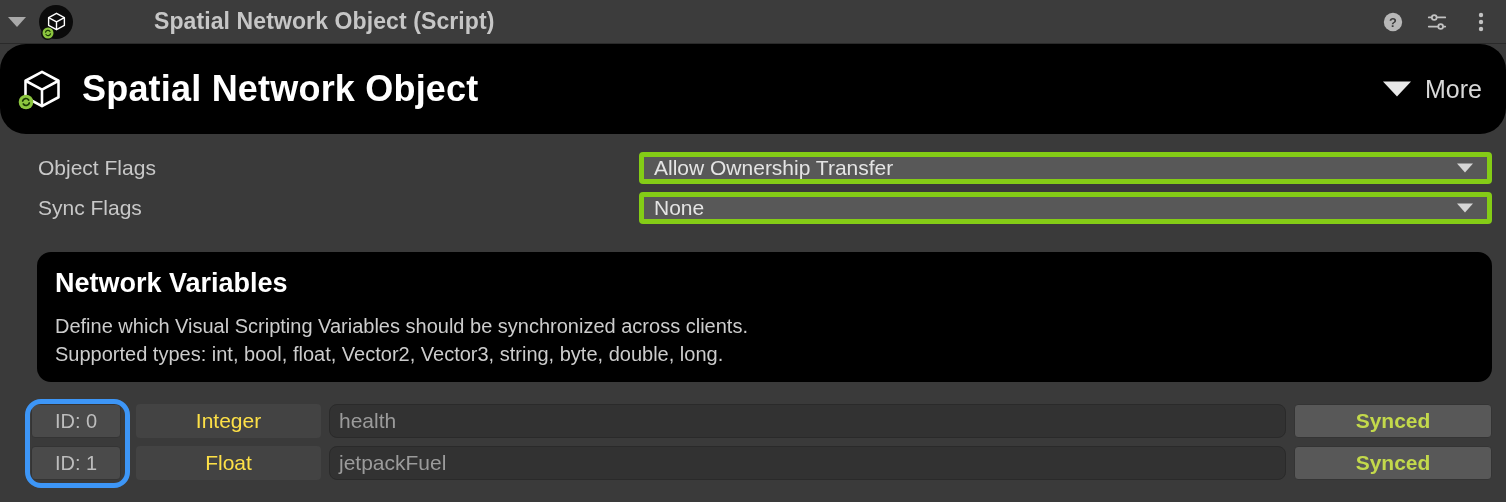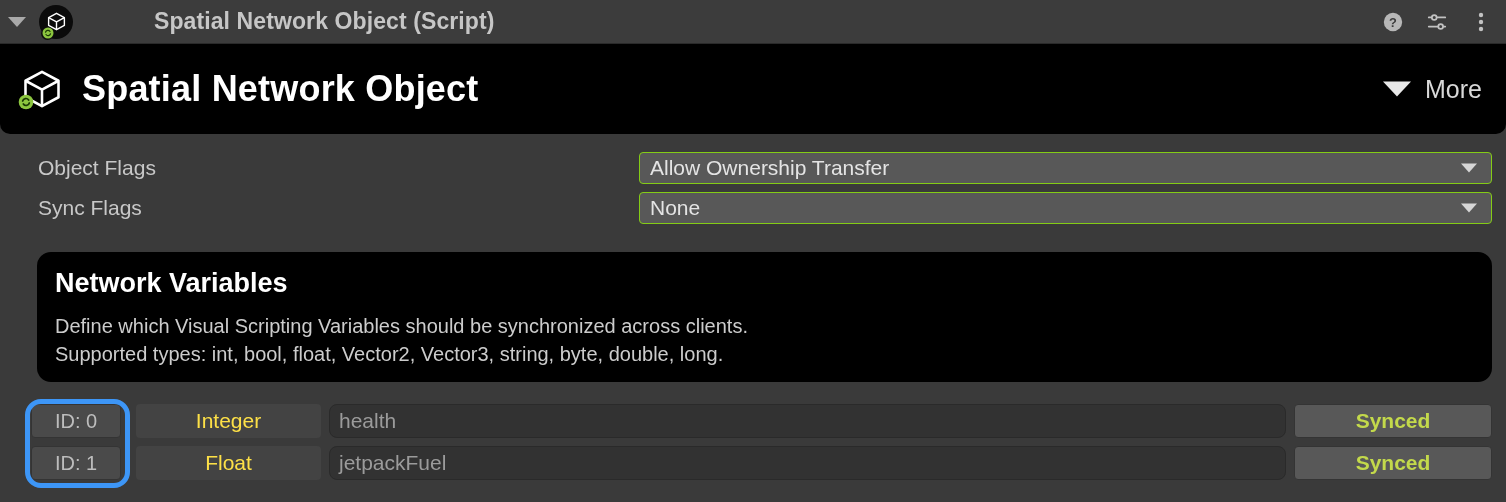--- a/index.html
+++ b/index.html
@@ -47,21 +47,21 @@
     display: flex; align-items: center; gap: 22px;
   }
   .tool-ic { width: 22px; height: 22px; display: flex; align-items: center; justify-content: center; }
 
   
   .title-band {
     position: absolute; left: 0; top: 44px; width: 1506px; height: 90px;
     background: #000000;
     border-bottom-left-radius: 10px;
     border-bottom-right-radius: 10px;
-    display: flex; align-items: center;
+    display: flex; align-items: center; border-radius: 26px;
   }
   .title-cube-wrap { position: relative; margin-left: 18px; width: 48px; height: 54px; display:flex; align-items:center; justify-content:center; }
   .title-badge {
     position: absolute; left: 0px; bottom: 6px;
     width: 16px; height: 16px; border-radius: 50%;
     display: flex; align-items: center; justify-content: center;
   }
   .title-text {
     margin-left: 16px;
     font-size: 36px; font-weight: bold; color: #ffffff;
@@ -83,21 +83,21 @@
     position: absolute; left: 0; width: 1506px; height: 40px;
     display: flex; align-items: center;
   }
   .prop-label {
     position: absolute; left: 38px;
     font-size: 21px; color: #c8c8c8;
   }
   .dropdown {
     position: absolute; left: 639px; width: 853px; height: 32px;
     background: #585858;
-    border: 1px solid #84cc16;
+    border: 5px solid #84cc16;
     border-radius: 4px;
     display: flex; align-items: center;
   }
   .dropdown .dd-value {
     margin-left: 10px; font-size: 21px; color: #e4e4e4;
   }
   .dd-arrow {
     position: absolute; right: 14px; top: 50%; transform: translateY(-50%);
     width: 0; height: 0;
     border-left: 8px solid transparent; border-right: 8px solid transparent;

